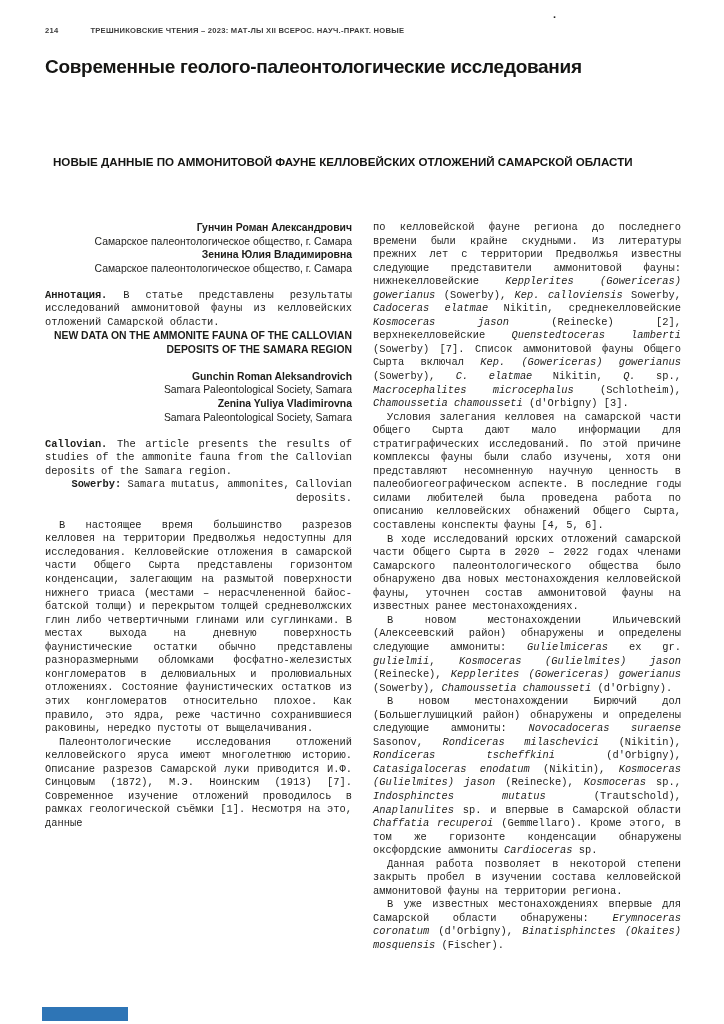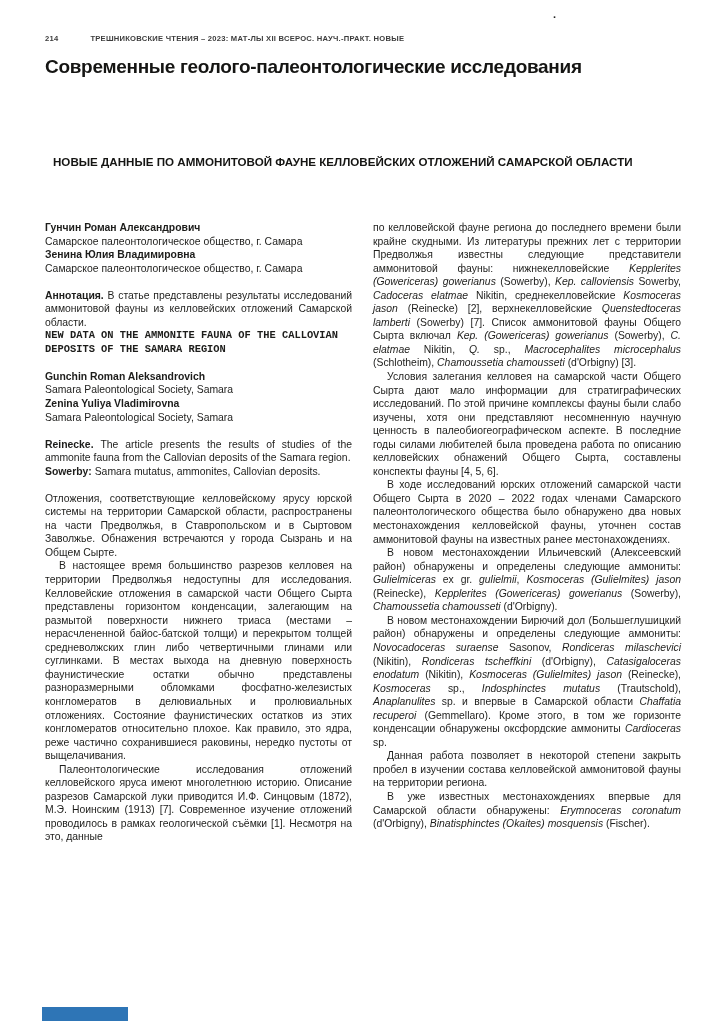--- a/index.html
+++ b/index.html
@@ -3,36 +3,36 @@
 <meta charset="utf-8">
 <style>
   html,body{margin:0;padding:0;background:#e8e8e8;}
   .page{
     position:relative;width:724px;height:1024px;background:#ffffff;
     font-family:"Liberation Sans",sans-serif;color:#1d1d1b;overflow:hidden;
     margin:0 auto;
   }
   .header{position:absolute;top:26px;left:45px;right:40px;font-size:7.6px;
     letter-spacing:.25px;color:#3c3c3c;white-space:nowrap;font-weight:700;}
-  .header .pnum{display:inline-block;width:43px;font-weight:700;margin-top:8px;}
+  .header .pnum{display:inline-block;width:43px;font-weight:700;}
   .stray-dot{position:absolute;top:8px;left:553px;font-size:11px;color:#222;font-weight:700;}
   .doc-title{position:absolute;top:56px;left:45px;margin:0;font-size:19px;
     font-weight:700;color:#151513;letter-spacing:-.3px;white-space:nowrap;}
   .article-title{position:absolute;top:147px;left:45px;margin:8px;width:625px;
     font-size:11.6px;font-weight:700;color:#151513;}
   .col{position:absolute;top:221px;font-size:10.4px;line-height:13.55px;}
   .col.left{left:45px;width:307px;}
   .col.right{left:373px;width:308px;}
   p{margin:0;}
-  .just{text-align:justify;}
+  .just{text-align:justify;font-family:Liberation Mono, monospace;}
   .ind{text-indent:14px;}
-  .mb{margin-bottom:13.5px;}
+  .mb{margin-bottom:13.5px;text-align:right;}
   .bd{font-weight:700;}
   .it{font-style:italic;}
-  .entitle{font-weight:700;font-family:Liberation Mono, monospace;}
+  .entitle{font-weight:700;}
   .footer-bar{position:absolute;left:42px;top:1007px;width:86px;height:14px;}
 </style>
 </head>
 <body>
 
 <div class="page">
 
   <div class="header">
     <span class="pnum">214</span>
     <span>ТРЕШНИКОВСКИЕ ЧТЕНИЯ – 2023: МАТ-ЛЫ XII ВСЕРОС. НАУЧ.-ПРАКТ. НОВЫЕ</span>
@@ -56,24 +56,23 @@
 
     <p class="entitle mb">NEW DATA ON THE AMMONITE FAUNA OF THE CALLOVIAN DEPOSITS OF THE SAMARA REGION</p>
 
     <div class="mb">
       <p class="bd">Gunchin Roman Aleksandrovich</p>
       <p>Samara Paleontological Society, Samara</p>
       <p class="bd">Zenina Yuliya Vladimirovna</p>
       <p>Samara Paleontological Society, Samara</p>
     </div>
 
-    <p class="just"><span class="bd">Reinecke.</span><span> The article presents the results of studies of the ammonite fauna from the Callovian deposits of the Samara region.</span></p>
+    <p class="just"><span class="bd">Callovian.</span><span> The article presents the results of studies of the ammonite fauna from the Callovian deposits of the Samara region.</span></p>
     <p class="just mb"><span class="bd">Sowerby:</span><span> Samara mutatus, ammonites, Callovian deposits.</span></p>
 
-    <p class="just">Отложения, соответствующие келловейскому ярусу юрской системы на территории Самарской области, распространены на части Предволжья, в Ставропольском и в Сыртовом Заволжье.  Обнажения встречаются у города Сызрань и на Общем Сырте.</p>
     <p class="just ind">В настоящее время большинство разрезов келловея на территории Предволжья недоступны для исследования. Келловейские отложения в самарской части Общего Сырта представлены горизонтом конденсации, залегающим на размытой поверхности нижнего триаса (местами – нерасчлененной байос-батской толщи) и перекрытом толщей средневолжских глин либо четвертичными глинами или суглинками. В местах выхода на дневную поверхность фаунистические остатки обычно представлены разноразмерными обломками фосфатно-железистых конгломератов в делювиальных и пролювиальных отложениях. Состояние фаунистических остатков из этих конгломератов относительно плохое. Как правило, это ядра, реже частично сохранившиеся раковины, нередко пустоты от выщелачивания.</p>
     <p class="just ind">Палеонтологические исследования отложений келловейского яруса имеют многолетнюю историю. Описание разрезов Самарской луки приводится И.Ф. Синцовым (1872), М.Э. Ноинским (1913) [7]. Современное изучение отложений проводилось в рамках геологической съёмки [1]. Несмотря на это, данные</p>
   </div>
 
   <div class="col right">
     <p class="just"><span>по келловейской фауне региона до последнего времени были крайне скудными. Из литературы прежних лет с территории Предволжья известны следующие представители аммонитовой фауны: нижнекелловейские </span><span class="it">Kepplerites (Gowericeras) gowerianus</span><span> (Sowerby), </span><span class="it">Kep. calloviensis</span><span> Sowerby, </span><span class="it">Cadoceras elatmae</span><span> Nikitin, среднекелловейские </span><span class="it">Kosmoceras jason</span><span> (Reinecke) [2], верхнекелловейские </span><span class="it">Quenstedtoceras lamberti</span><span> (Sowerby) [7]. Список аммонитовой фауны Общего Сырта включал </span><span class="it">Kep. (Gowericeras) gowerianus</span><span> (Sowerby), </span><span class="it">C. elatmae</span><span> Nikitin, </span><span class="it">Q.</span><span> sp., </span><span class="it">Macrocephalites microcephalus</span><span> (Schlotheim), </span><span class="it">Chamoussetia chamousseti</span><span> (d'Orbigny) [3].</span></p>
     <p class="just ind"><span>Условия залегания келловея на самарской части Общего Сырта дают мало информации для стратиграфических исследований. По этой причине комплексы фауны были слабо изучены, хотя они представляют несомненную научную ценность в палеобиогеографическом аспекте. В последние годы силами любителей была проведена работа по описанию келловейских обнажений Общего Сырта, составлены конспекты фауны [4, 5, 6].</span></p>
     <p class="just ind"><span>В ходе исследований юрских отложений самарской части Общего Сырта в 2020 – 2022 годах членами Самарского палеонтологического общества было обнаружено два новых местонахождения келловейской фауны, уточнен состав аммонитовой фауны на известных ранее местонахождениях.</span></p>
     <p class="just ind"><span>В новом местонахождении Ильичевский (Алексеевский район) обнаружены и определены следующие аммониты: </span><span class="it">Gulielmiceras</span><span> ex gr. </span><span class="it">gulielmii</span><span>, </span><span class="it">Kosmoceras (Gulielmites) jason</span><span> (Reinecke), </span><span class="it">Kepplerites (Gowericeras) gowerianus</span><span> (Sowerby), </span><span class="it">Chamoussetia chamousseti</span><span> (d'Orbigny).</span></p>
     <p class="just ind"><span>В новом местонахождении Бирючий дол (Большеглушицкий район) обнаружены и определены следующие аммониты: </span><span class="it">Novocadoceras suraense</span><span> Sasonov, </span><span class="it">Rondiceras milaschevici</span><span> (Nikitin), </span><span class="it">Rondiceras tscheffkini</span><span> (d'Orbigny), </span><span class="it">Catasigaloceras enodatum</span><span> (Nikitin), </span><span class="it">Kosmoceras (Gulielmites) jason</span><span> (Reinecke), </span><span class="it">Kosmoceras</span><span> sp., </span><span class="it">Indosphinctes mutatus</span><span> (Trautschold), </span><span class="it">Anaplanulites</span><span> sp. и впервые в Самарской области </span><span class="it">Chaffatia recuperoi</span><span> (Gemmellaro). Кроме этого, в том же горизонте конденсации обнаружены оксфордские аммониты </span><span class="it">Cardioceras</span><span> sp.</span></p>

